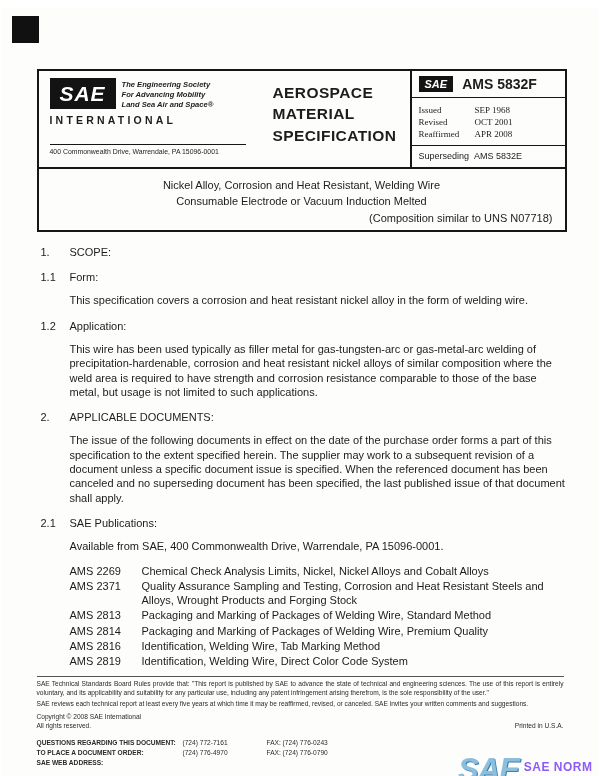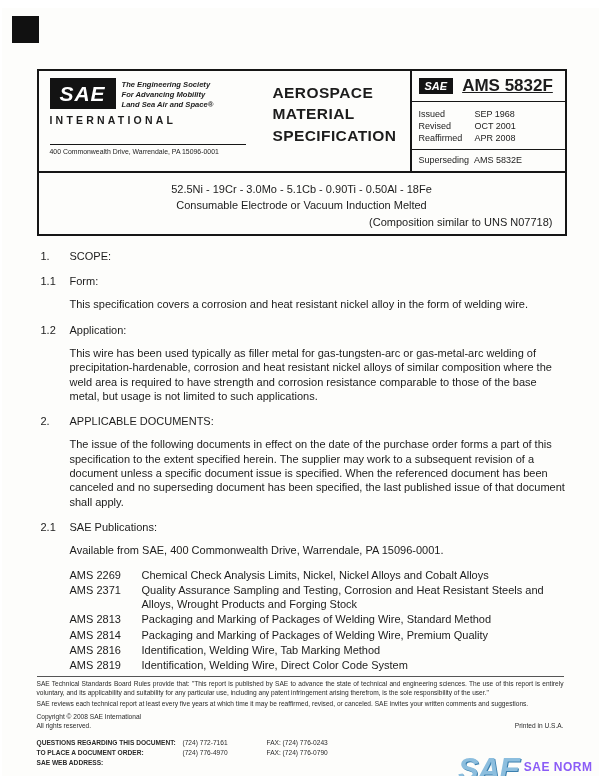--- a/index.html
+++ b/index.html
@@ -27,22 +27,22 @@
     font-size:10.5px; font-weight:bold; letter-spacing:3.2px; margin-top:4px;
     border-bottom:1.5px solid #161616; padding-bottom:18px; width:196px;
   }
   .addr { font-size:6.9px; margin-top:3px; }
 
   .hdr-center { flex:1; padding:11px 0 16px 14px; font-weight:bold; font-size:15.5px; line-height:1.38; letter-spacing:0.4px; }
 
   .hdr-right { width:155px; border-left:2px solid #161616; display:flex; flex-direction:column; font-size:9px; }
   .idr-top { display:flex; align-items:center; gap:9px; padding:5px 7px; border-bottom:1.5px solid #161616; }
   .sae-mini { background:#131313; color:#fff; font-weight:bold; font-style:italic; font-size:11px; padding:2px 6px; }
-  .doc-num { font-weight:bold; font-size:17px;text-decoration:underline; }
-  .idr-dates { padding:5px 7px 4px; border-bottom:1.5px solid #161616; flex:1; }
+  .doc-num { font-weight:bold; font-size:14px; }
+  .idr-dates { padding:5px 7px 4px; border-bottom:1.5px solid #161616; flex:1;font-family:Liberation Serif, serif; }
   .date-row { display:flex; margin:2px 0; }
   .date-row .lbl { width:56px; }
   .idr-super { padding:5px 7px 6px; }
   .idr-super .lbl { margin-right:5px; }
 
   
   .title-box {
     border:2px solid #161616; border-top:none; text-align:center;
     padding:9px 12px 3px; font-size:11px; line-height:1.45;
   }
@@ -129,21 +129,21 @@
             <span class="val">APR 2008</span>
           </div>
         </div>
         <div class="idr-super">
           <span class="lbl">Superseding</span><span class="val">AMS 5832E</span>
         </div>
       </div>
     </div>
 
     <div class="title-box">
-      <div class="t-line">52.5Ni - 19Cr - 3.0Mo - 5.1Cb - 0.90Ti - 0.50Al - 18Fe</div>
+      <div class="t-line">Nickel Alloy, Corrosion and Heat Resistant, Welding Wire</div>
       <div class="t-line">Consumable Electrode or Vacuum Induction Melted</div>
       <div class="t-note">(Composition similar to UNS N07718)</div>
     </div>
 
     <div class="body-text">
 
       <div class="sec">
         <span class="sec-num">1.</span><span class="sec-head">SCOPE:</span>
       </div>
 

